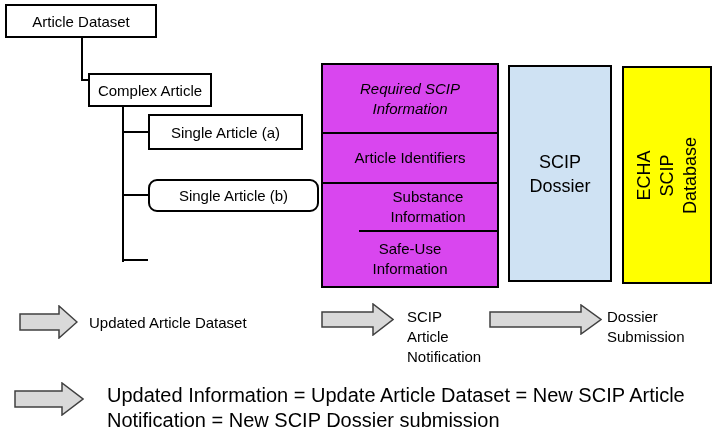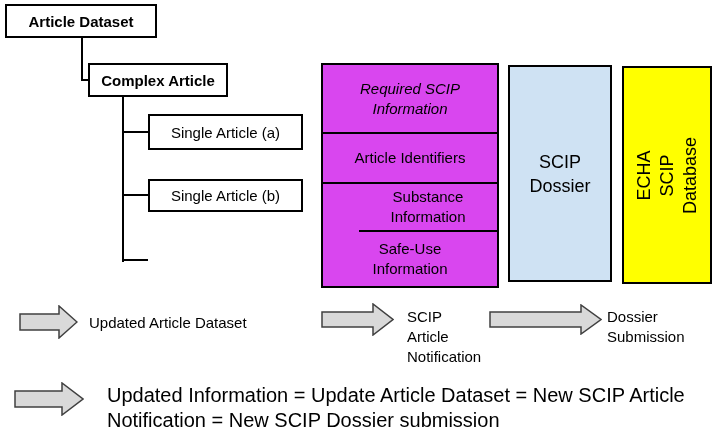--- a/index.html
+++ b/index.html
@@ -20,21 +20,21 @@
     box-sizing: border-box;
     border: 2px solid #000000;
     background: #ffffff;
     display: flex;
     align-items: center;
     justify-content: center;
     text-align: center;
     font-size: 15px;
     line-height: 19px;
   }
-  .bold { font-weight: bold; }
+  .bold { font-weight: normal; }
   .preline { white-space: pre-line; }
   .line {
     position: absolute;
     background: #000000;
   }
   .tbl {
     position: absolute;
     box-sizing: border-box;
     border: 2px solid #000000;
     background: #d946ef;
@@ -86,29 +86,29 @@
   <div class="line" style="left:81px; top:79px; width:9px; height:2px;"></div>
   <div class="line" style="left:122px; top:97px; width:2px; height:165px;"></div>
   <div class="line" style="left:122px; top:131px; width:26px; height:2px;"></div>
   <div class="line" style="left:122px; top:194px; width:26px; height:2px;"></div>
   <div class="line" style="left:122px; top:259px; width:26px; height:2px;"></div>
 
   <div class="box bold" style="left:5px; top:4px; width:152px; height:34px;">
     <span>Article Dataset</span>
   </div>
 
-  <div class="box bold" style="left:88px; top:63px; width:140px; height:34px;">
+  <div class="box bold" style="left:88px; top:73px; width:124px; height:34px;">
     <span>Complex Article</span>
   </div>
 
   <div class="box" style="left:148px; top:114px; width:155px; height:36px;">
     <span>Single Article (a)</span>
   </div>
 
-  <div class="box" style="left:148px; top:179px; width:155px; height:33px;">
+  <div class="box" style="left:148px; top:179px; width:171px; height:33px;border-radius:9px;">
     <span>Single Article (b)</span>
   </div>
 
 
   <div class="tbl" style="left:321px; top:63px; width:178px; height:225px;">
     <div class="row hdr sep preline" style="height:69px;">Required SCIP
 Information</div>
     <div class="row sep preline" style="height:50px;">Article Identifiers</div>
     <div class="row sep preline" style="height:48px;margin-left:36px;">Substance
 Information</div>

